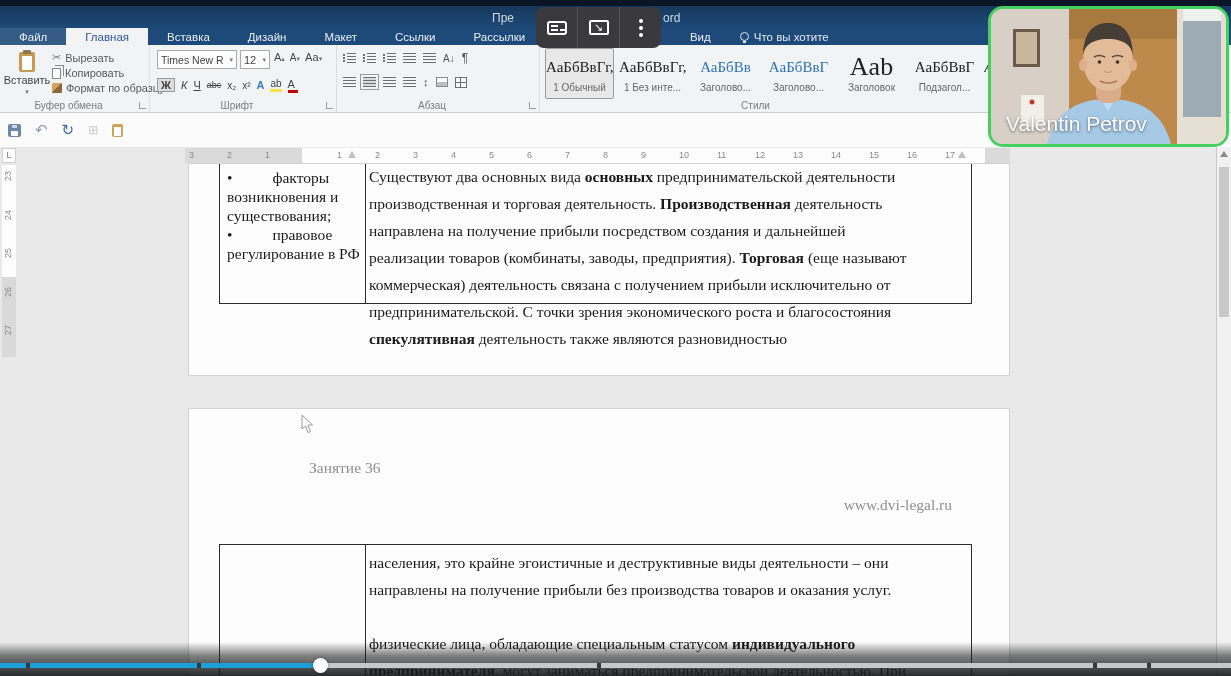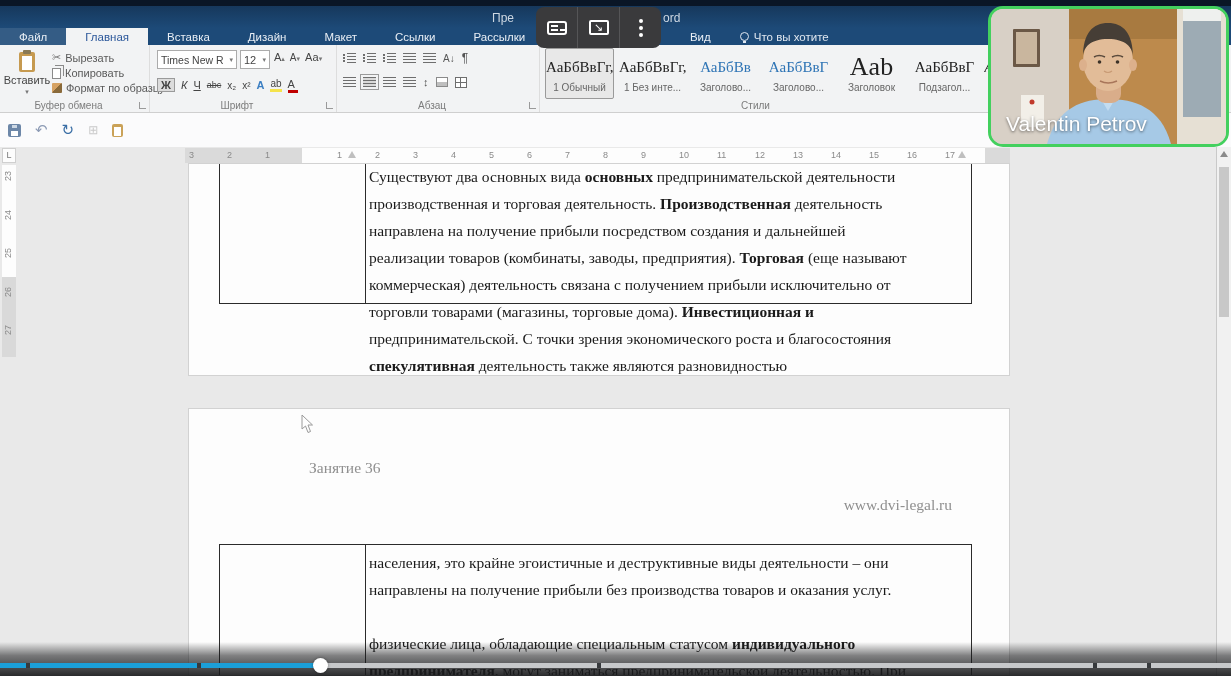--- a/index.html
+++ b/index.html
@@ -340,27 +340,30 @@
     <div class="scrollbar">
       <span class="sb-up"></span>
       <span class="sb-thumb"></span>
     </div>
 
     <div class="page page1">
       <div class="tline" style="left:30px; top:0; width:1px; height:139px;"></div>
       <div class="tline" style="left:176px; top:0; width:1px; height:139px;"></div>
       <div class="tline" style="left:782px; top:0; width:1px; height:139px;"></div>
       <div class="tline" style="left:30px; top:139px; width:753px; height:1px;"></div>
+      <div class="bullet-cell">
+          <div class="bullet-item"><span>•</span><span class="b-gap"></span><span>факторы возникновения и существования;</span></div>
+          <div class="bullet-item"><span>•</span><span class="b-gap"></span><span>правовое регулирование в РФ</span></div>
+        </div>
       <div class="cell-body">
           <div class="dline"><span>Существуют два основных вида </span><span class="b">основных</span><span> предпринимательской деятельности</span></div>
           <div class="dline"><span>производственная и торговая деятельность. </span><span class="b">Производственная</span><span> деятельность</span></div>
           <div class="dline"><span>направлена на получение прибыли посредством создания и дальнейшей</span></div>
           <div class="dline"><span>реализации товаров (комбинаты, заводы, предприятия). </span><span class="b">Торговая</span><span> (еще называют</span></div>
           <div class="dline"><span>коммерческая) деятельность связана с получением прибыли исключительно от</span></div>
-          <div class="dline"><span>торговли товарами (магазины, торговые дома). </span><span class="b">Инвестиционная и</span></div>
           <div class="dline"><span>предпринимательской. С точки зрения экономического роста и благосостояния</span></div>
           <div class="dline"><span class="b">спекулятивная</span><span> деятельность также являются разновидностью</span></div>
         </div>
     </div>
 
     <div class="page page2">
       <div class="p2-header">Занятие 36</div>
       <div class="p2-site">www.dvi-legal.ru</div>
       <div class="tline" style="left:30px; top:135px; width:753px; height:1px;"></div>
       <div class="tline" style="left:30px; top:135px; width:1px; height:133px;"></div>

